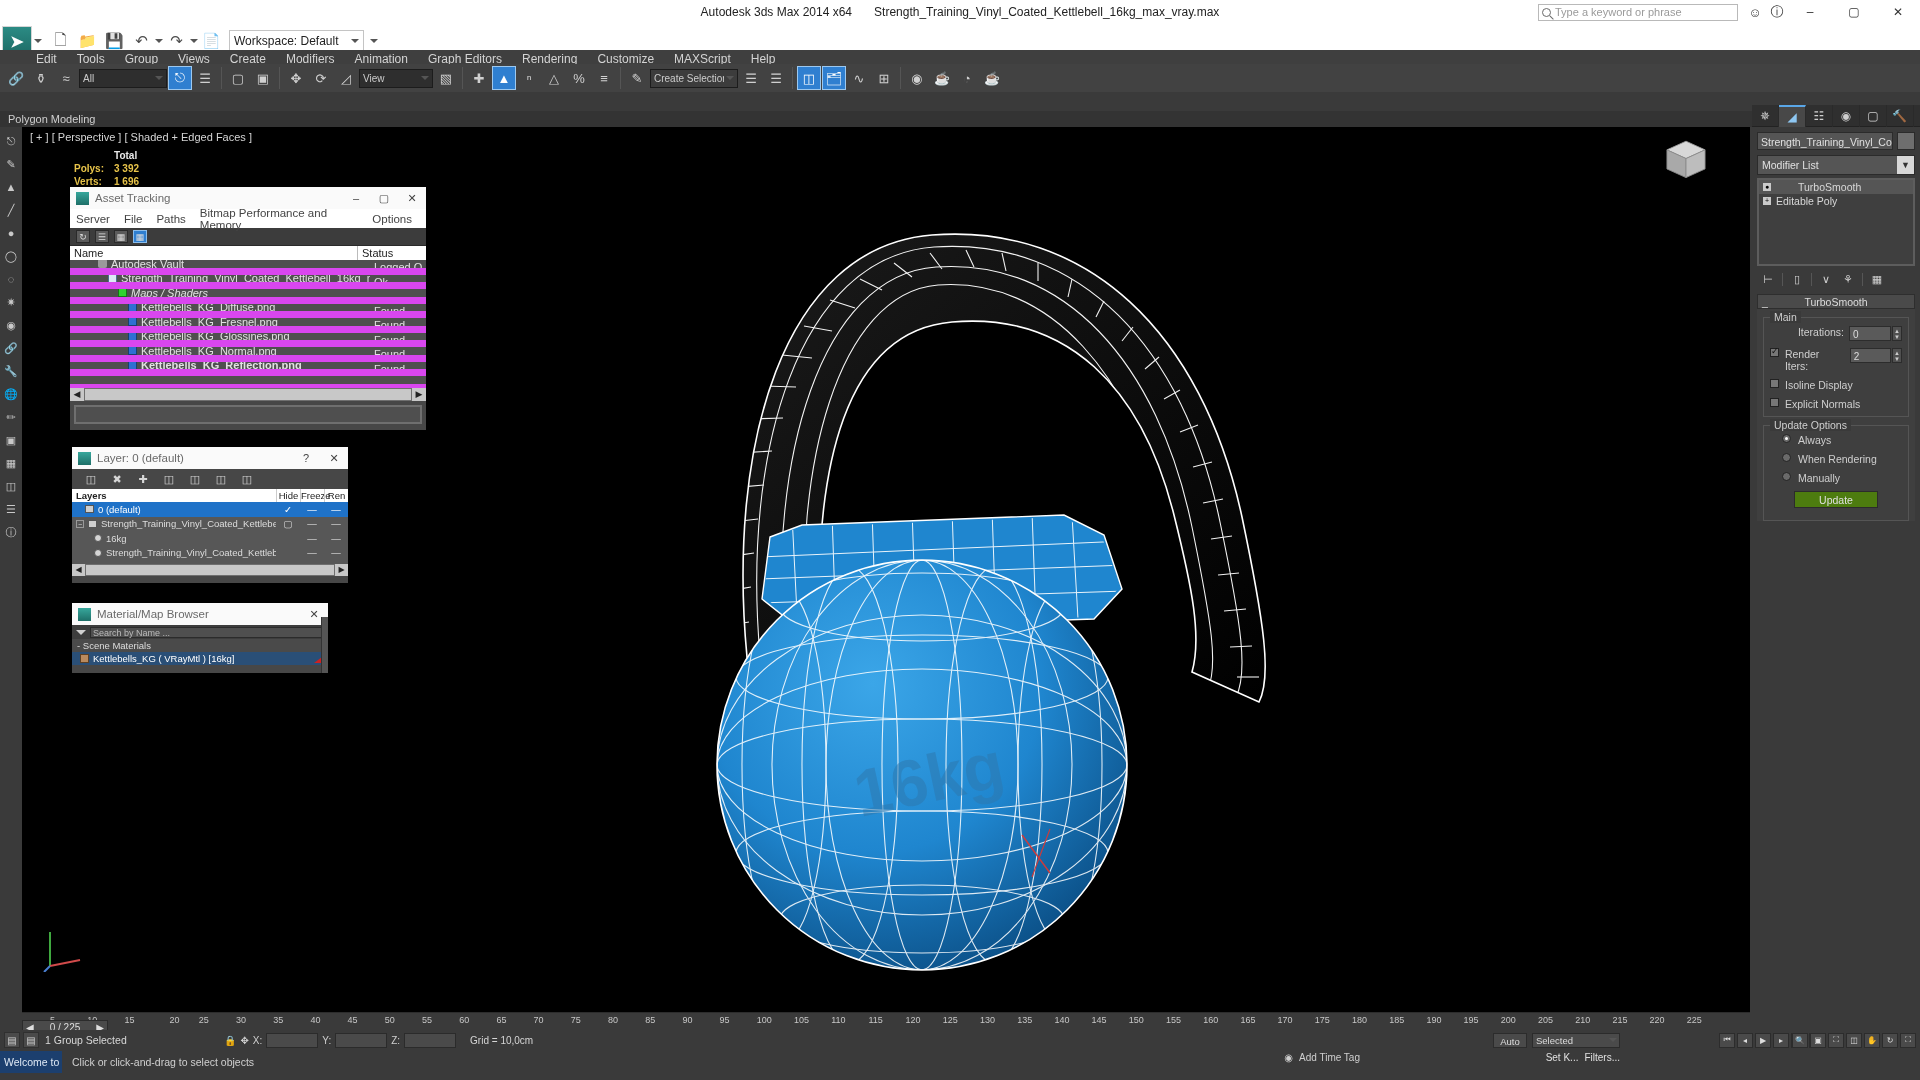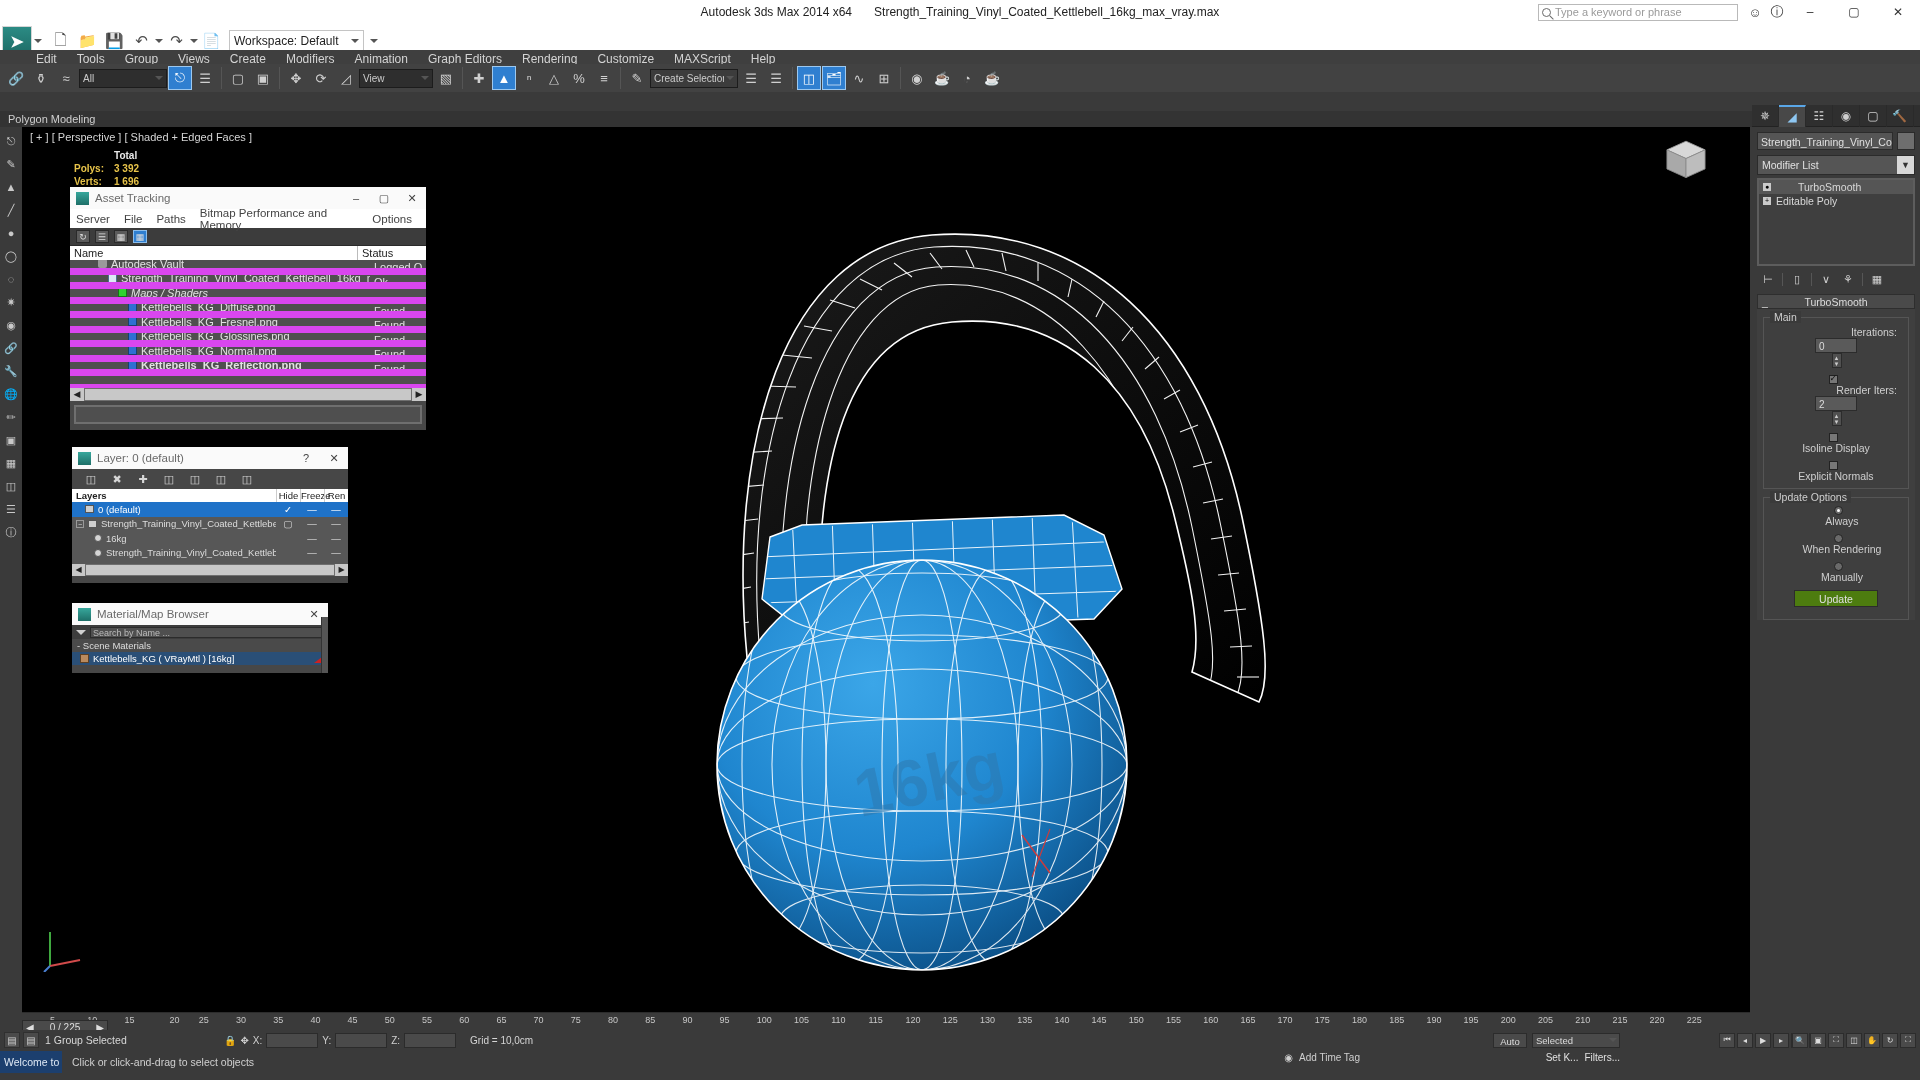--- a/index.html
+++ b/index.html
@@ -139,21 +139,21 @@
   .mod-tools .mt { width: 16px; height:15px; display:flex;align-items:center;justify-content:center;
     font-size:11px; color:#d0d0d0; }
   .mod-tools .msep { width:1px;height:13px;background:#565656; }
   .rollout { margin: 4px 5px 0 5px; background:#3f3f3f; }
   .roll-hdr { height: 15px; background:#4a4a4a; font-size:10.5px; color:#ddd; text-align:center;
     line-height:15px; position:relative; border:1px solid #2e2e2e;}
   .roll-hdr .minus { position:absolute; left:4px; top:0; }
   .grp { border:1px solid #555; margin: 8px 6px 6px 6px; padding: 8px 6px 6px 6px; position:relative; }
   .grp-t { position:absolute; top:-7px; left:6px; background:#3a3a3a; padding: 0 4px; font-size:10.5px;
     color:#cfcfcf; }
-  .frow { display:flex; align-items:center; margin-bottom: 7px; font-size:10.5px;flex-direction:column; }
+  .frow { display:flex; align-items:flex-start; margin-bottom: 7px; font-size:10.5px; }
   .frow .lbl { margin-left:auto; margin-right:5px; }
   .spin { width: 42px; height: 15px; background:#5a5a5a; border:1px solid #2c2c2c; color:#ddd;
     font-size:10px; line-height:15px; padding-left:3px; }
   .spinbtn { width:10px; height:15px; background:#505050; border:1px solid #2c2c2c; margin-left:1px;
     display:flex;flex-direction:column;align-items:center;justify-content:center;font-size:6px;color:#ccc;}
   .cb { width:9px; height:9px; border:1px solid #222; background:#777; display:inline-block;
     margin-right:6px; position:relative; }
   .cb.ck::after { content:"✓"; position:absolute; left:0px; top:-3px; font-size:9px; color:#111; }
   .rb-r { width:9px;height:9px;border-radius:50%;border:1px solid #222;background:#6a6a6a;
     display:inline-block;margin-right:7px;position:relative;}

